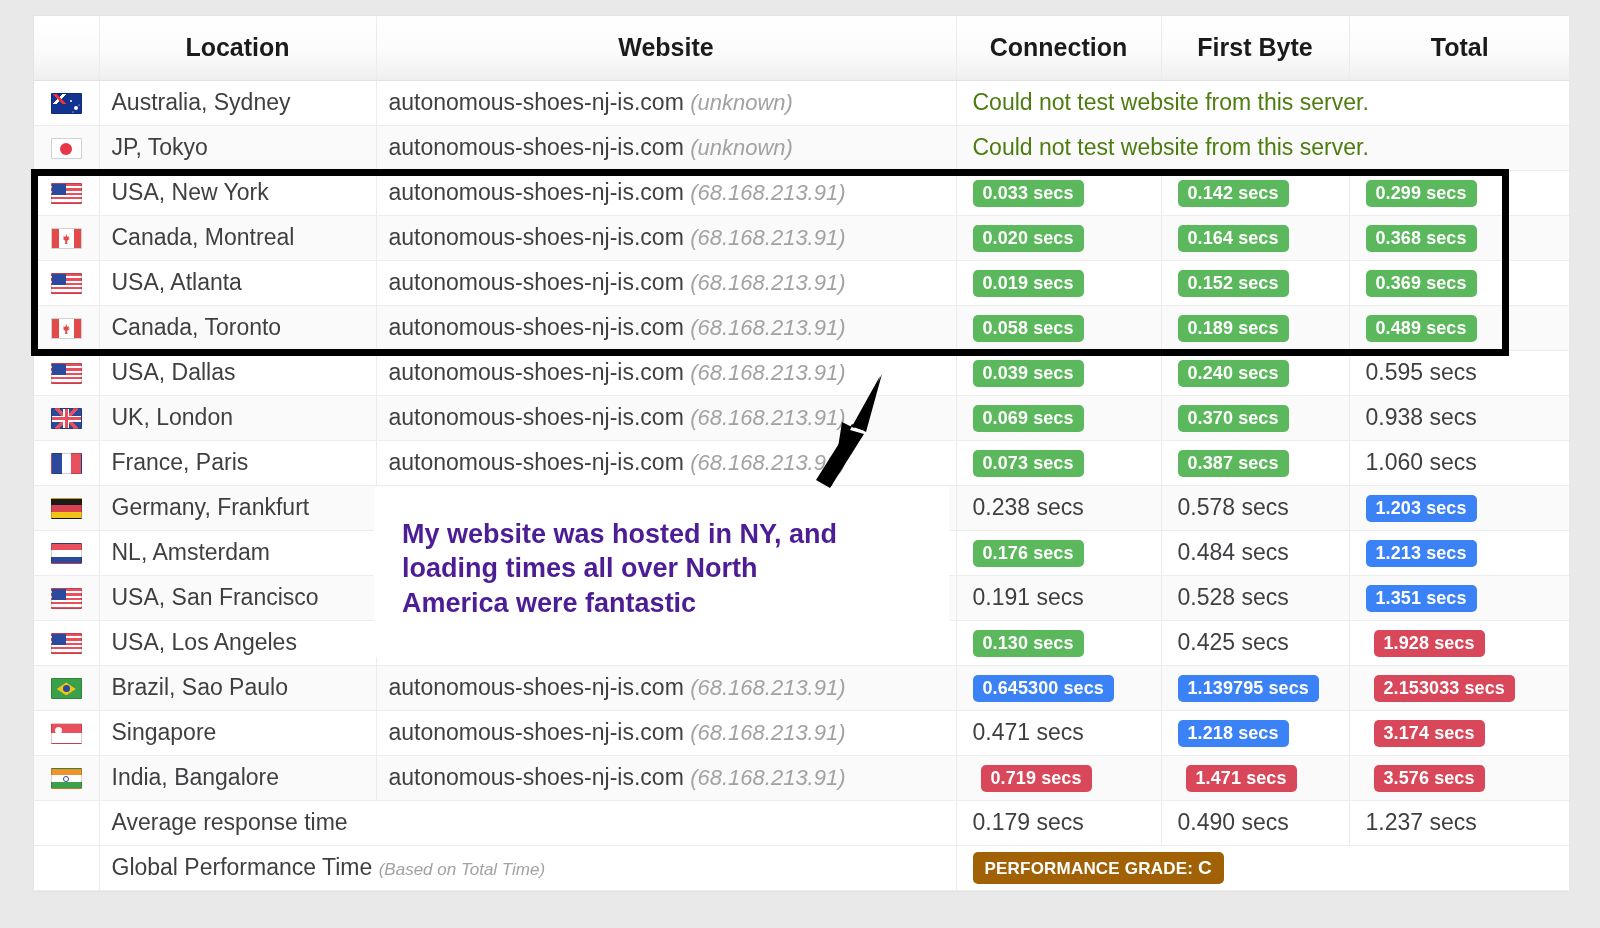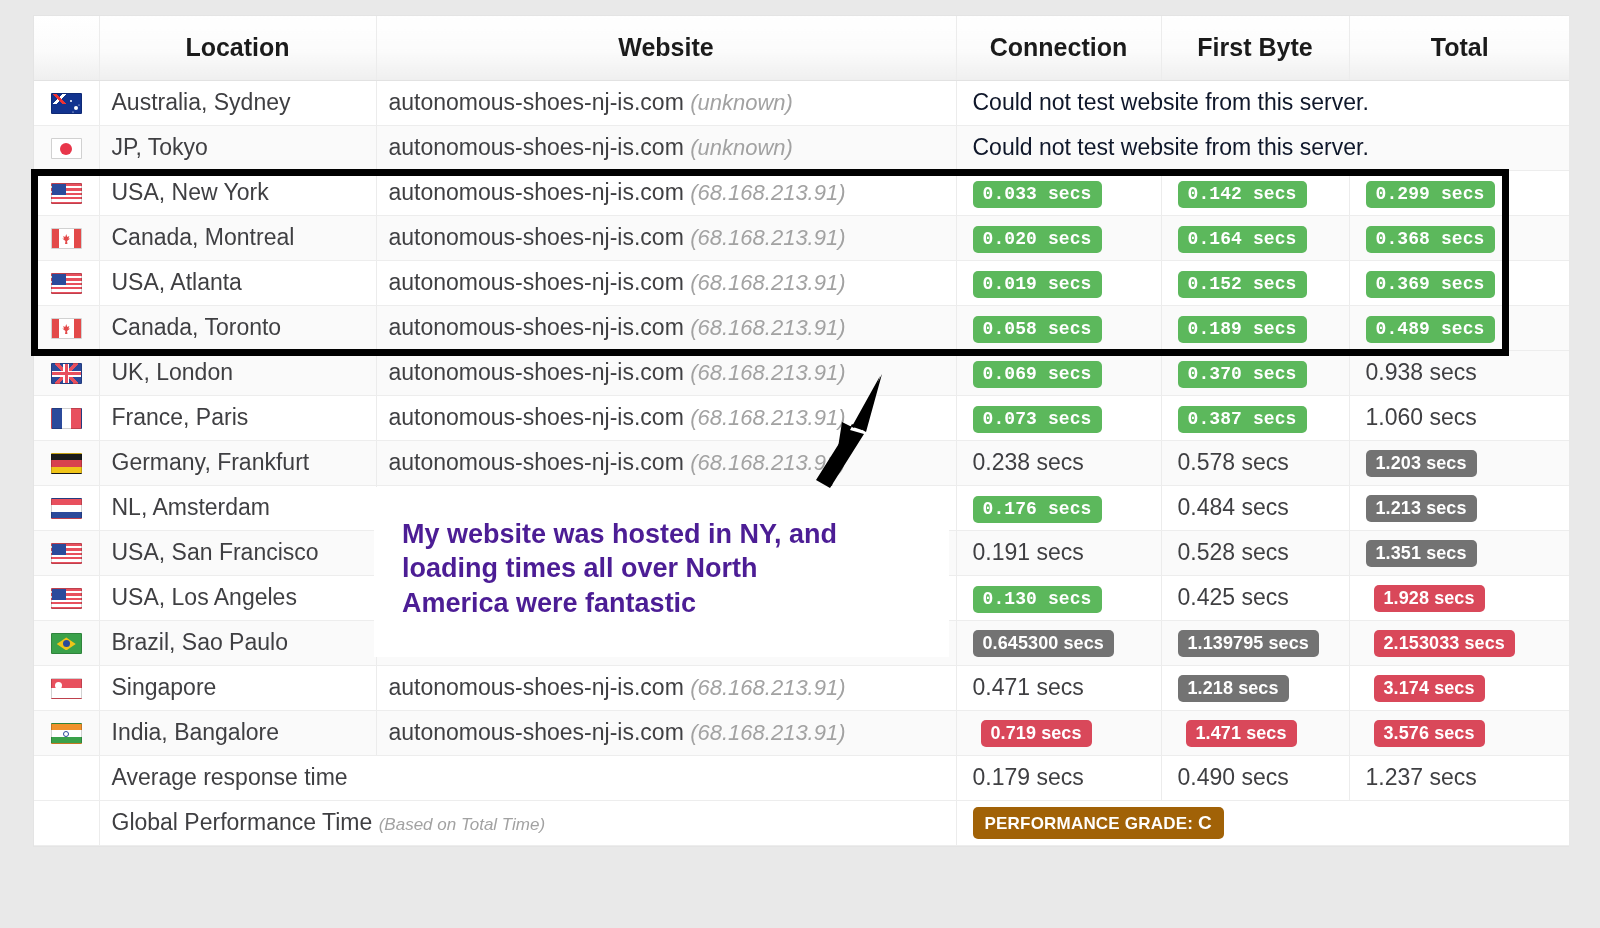--- a/index.html
+++ b/index.html
@@ -91,38 +91,38 @@
     font-style: italic;
     font-size: 22px;
   }
   .subnote {
     color: #a2a2a2;
     font-style: italic;
     font-size: 17px;
   }
 
   .errtext {
-    color: #0f172a;
+    color: #4d7c0f;
     font-size: 23px;
   }
 
   
   .badge {
     display: inline-block;
     padding: 4px 10px 5px 10px;
     border-radius: 5px;
     color: #ffffff;
     font-size: 18px;
     font-weight: bold;
     line-height: 1;
     letter-spacing: .1px;
     white-space: nowrap;
   }
-  .badge.green  { background: #5cb85c; font-family: Liberation Mono, monospace; }
-  .badge.orange { background: #737373; }
+  .badge.green  { background: #5cb85c; }
+  .badge.orange { background: #3b82f6; }
   .badge.red    { background: #d9485a; margin-left: 8px; }
 
   .plain {
     font-size: 23px;
     color: #3f3f42;
   }
 
   .gradebadge {
     display: inline-block;
     background: #a16207;
@@ -410,20 +410,28 @@
             <td class="centerval"><span class="badge green">0.369 secs</span></td>
           </tr>
           <tr class="alt">
             <td class="flagcell"><span class="flag ca"></span></td>
             <td>Canada, Toronto</td>
             <td><span class="site-host">autonomous-shoes-nj-is.com</span> <span class="site-ip">(68.168.213.91)</span></td>
             <td class="centerval"><span class="badge green">0.058 secs</span></td>
             <td class="centerval"><span class="badge green">0.189 secs</span></td>
             <td class="centerval"><span class="badge green">0.489 secs</span></td>
           </tr>
+          <tr>
+            <td class="flagcell"><span class="flag us"></span></td>
+            <td>USA, Dallas</td>
+            <td><span class="site-host">autonomous-shoes-nj-is.com</span> <span class="site-ip">(68.168.213.91)</span></td>
+            <td class="centerval"><span class="badge green">0.039 secs</span></td>
+            <td class="centerval"><span class="badge green">0.240 secs</span></td>
+            <td class="centerval"><span class="plain">0.595 secs</span></td>
+          </tr>
           <tr class="alt">
             <td class="flagcell"><span class="flag gb"><i></i></span></td>
             <td>UK, London</td>
             <td><span class="site-host">autonomous-shoes-nj-is.com</span> <span class="site-ip">(68.168.213.91)</span></td>
             <td class="centerval"><span class="badge green">0.069 secs</span></td>
             <td class="centerval"><span class="badge green">0.370 secs</span></td>
             <td class="centerval"><span class="plain">0.938 secs</span></td>
           </tr>
           <tr>
             <td class="flagcell"><span class="flag fr"></span></td>

